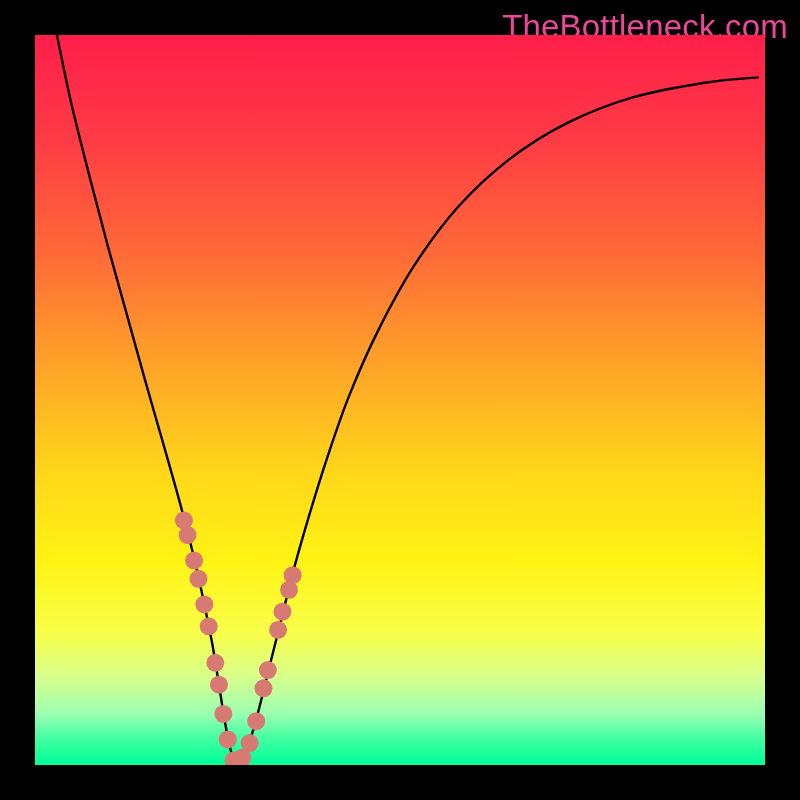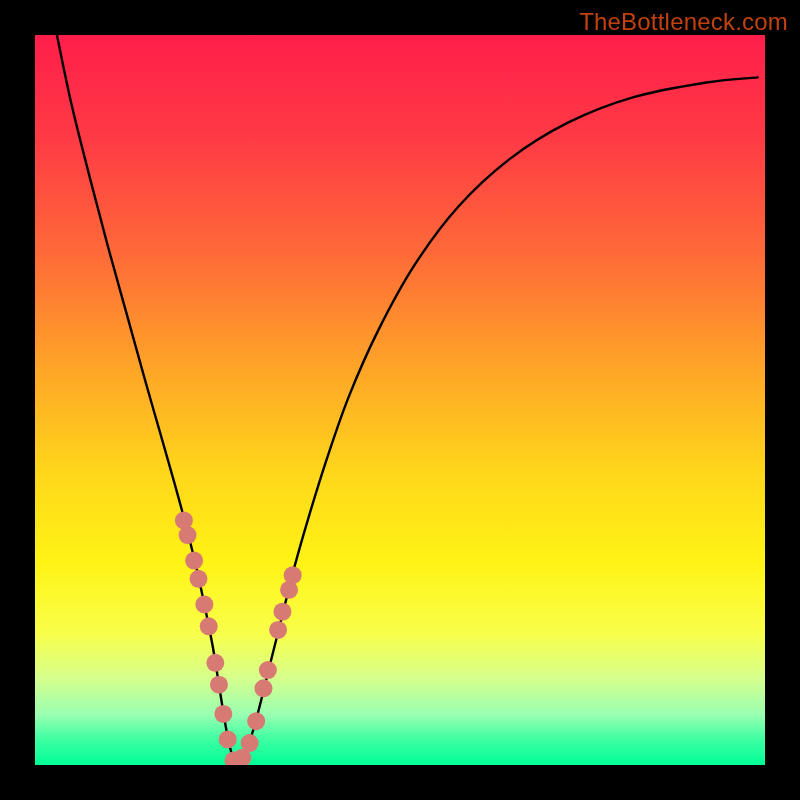--- a/index.html
+++ b/index.html
@@ -37,23 +37,23 @@
     position: absolute;
     left: 0;
     top: 0;
     width: 100%;
     height: 100%;
   }
   .watermark {
     position: absolute;
     top: 8px;
     right: 12px;
-    font-size: 24px;
+    font-size: 33px;
     font-weight: 400;
-    color: #c2410c;
+    color: #ec4899;
     letter-spacing: 0.2px;
   }
 </style>
 </head>
 <body>
 
 <div class="frame">
 
   <div class="watermark">TheBottleneck.com</div>
 

